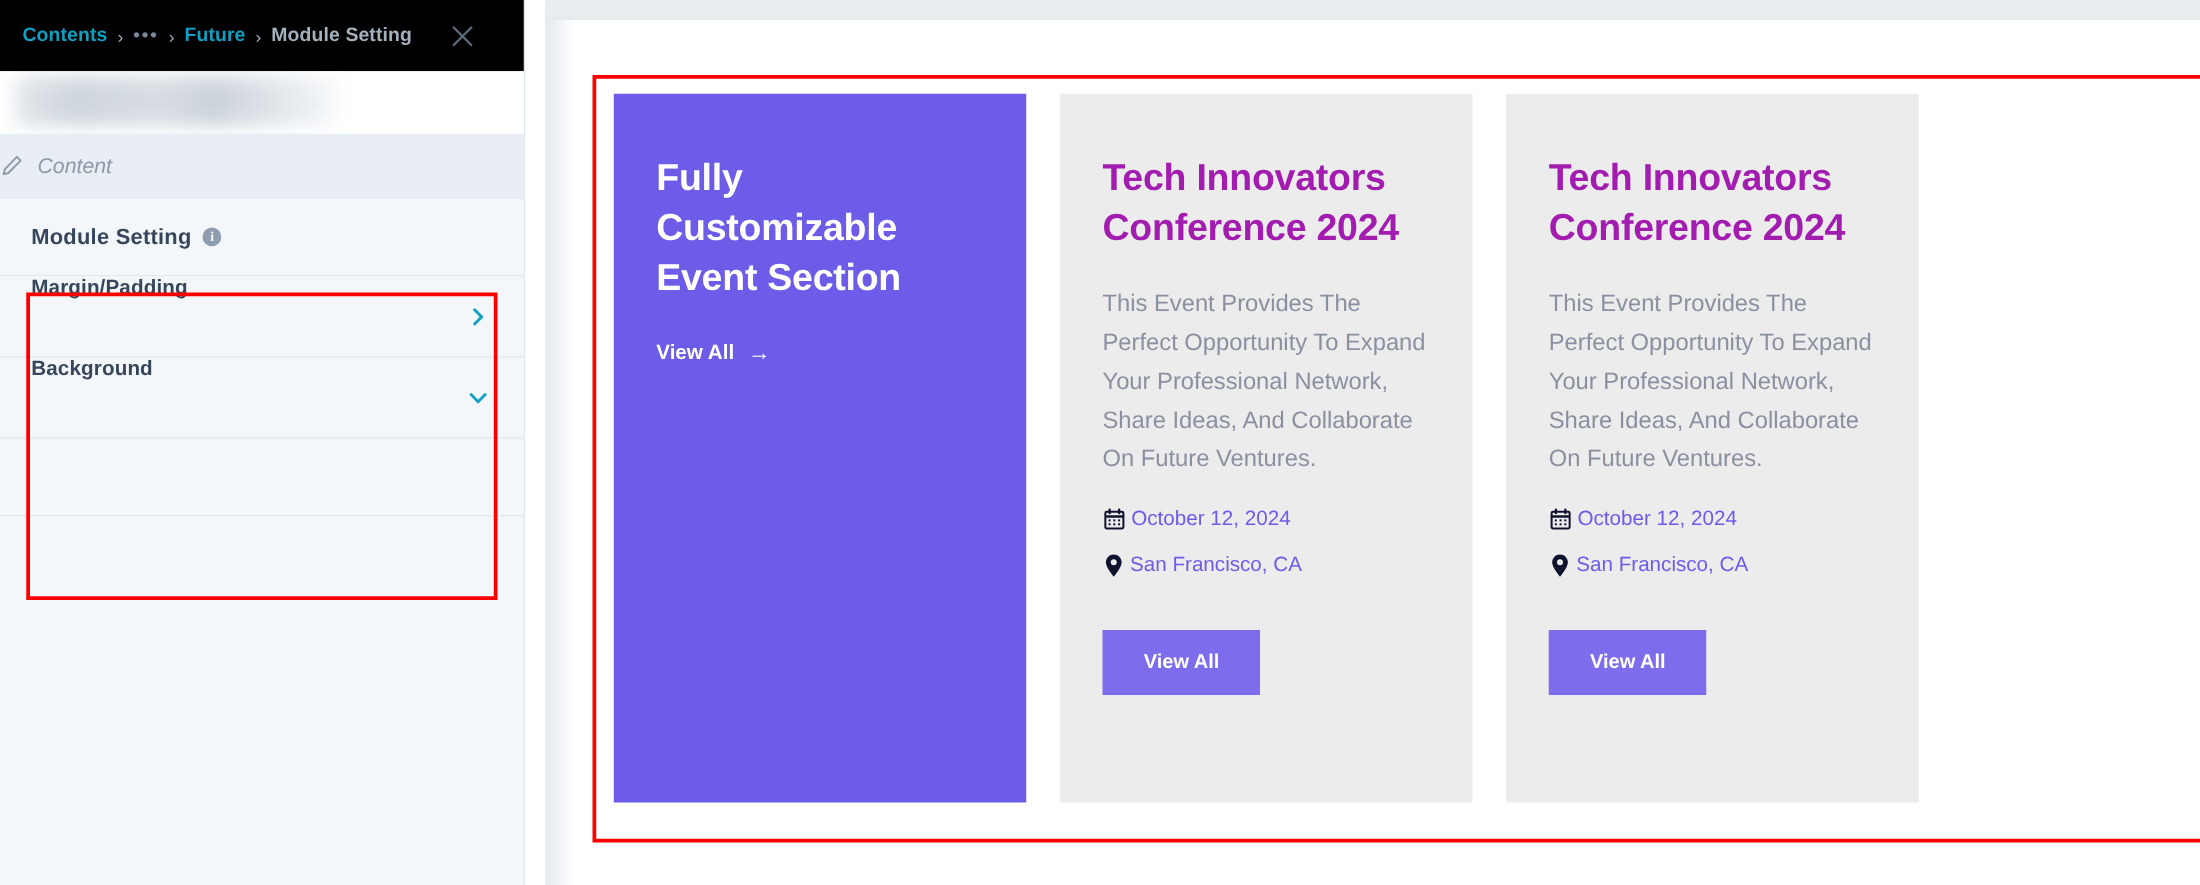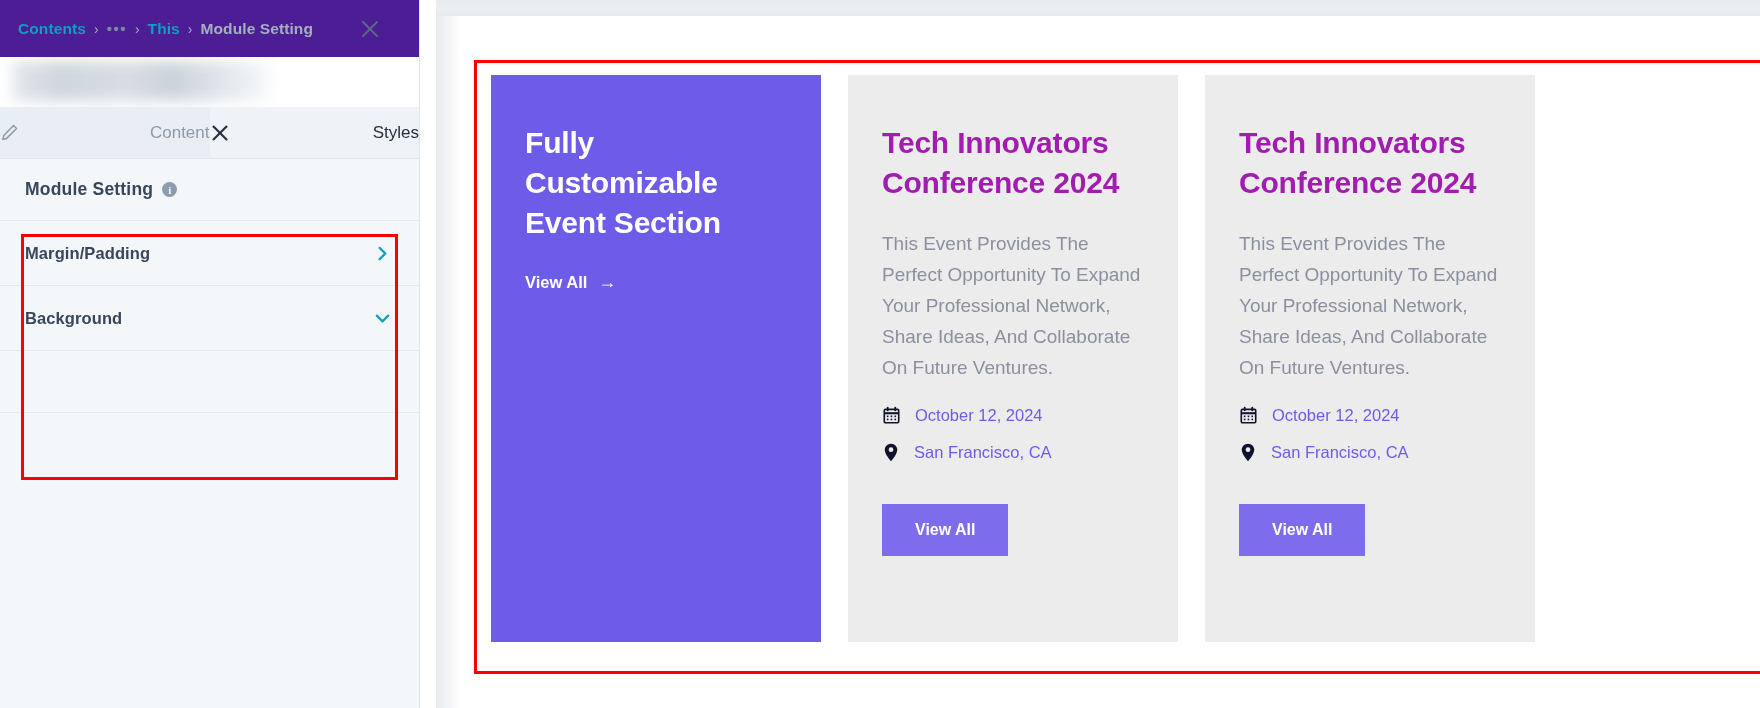--- a/index.html
+++ b/index.html
@@ -19,21 +19,21 @@
     left: 0; top: 0;
     width: 420px;
     height: 708px;
     background: #f4f7fa;
     border-right: 1px solid #dfe6ec;
     z-index: 5;
   }
 
   .sb-header {
     height: 57px;
-    background: #4c1d95;
+    background: #000000;
     display: flex;
     align-items: center;
     padding: 0 14px 0 18px;
     position: relative;
   }
 
   .breadcrumb {
     display: flex;
     align-items: center;
     gap: 8px;
@@ -92,25 +92,26 @@
   .sb-tabs {
     display: flex;
     height: 52px;
     background: #eef2f7;
     border-bottom: 1px solid #dfe6ec;
   }
   .sb-tab {
     flex: 1;
     display: flex;
     align-items: center;
-    justify-content: space-between;
+    justify-content: flex-start;
     gap: 11px;
     font-size: 17px;
     cursor: pointer;
     position: relative;
+    font-style: italic;
   }
   .sb-tab.inactive { color: #8d9aa8; background: #e9eef4; }
   .sb-tab.active   { color: #24303f; background: #eff3f8; font-weight: 500; }
   .sb-tab .ticon { display:flex; align-items:center; }
 
   .module-setting-head {
     height: 62px;
     display: flex;
     align-items: center;
     gap: 9px;
@@ -133,21 +134,20 @@
     font-weight: bold;
     display: flex; align-items: center; justify-content: center;
     font-family: "Liberation Serif", serif;
     cursor: pointer;
   }
 
   .accordion { background: #f4f7fa; }
   .acc-row {
     height: 65px;
     display: flex;
-    align-items: center;
     justify-content: space-between;
     padding: 0 28px 0 25px;
     border-bottom: 1px solid #e2e8ef;
     cursor: pointer;
     gap: 16px;
   }
   .acc-label {
     font-size: 16.5px;
     font-weight: bold;
     color: #37465a;
@@ -238,21 +238,21 @@
     font-size: 16.5px;
     font-weight: bold;
     cursor: pointer;
     margin-top: 4px;
   }
   .viewall-link .arr { font-size: 18px; line-height: 1; }
 
   .meta-row {
     display: flex;
     align-items: center;
-    gap: 14px;
+    gap: 4px;
     margin-top: 18px;
   }
   .meta-row .mi { display:flex; align-items:center; color:#10132e; }
   .meta-row .mtxt {
     font-size: 16.5px;
     color: #6c5ce7;
     font-weight: 500;
     cursor: pointer;
   }
 
@@ -273,21 +273,21 @@
 <body>
 
 <div id="sidebar">
 
   <div class="sb-header">
     <div class="breadcrumb">
       <span class="bc-link">Contents</span>
       <span class="bc-sep">›</span>
       <span class="bc-dots">•••</span>
       <span class="bc-sep">›</span>
-      <span class="bc-link">This</span>
+      <span class="bc-link">Future</span>
       <span class="bc-sep">›</span>
       <span class="bc-current">Module Setting</span>
     </div>
     <div class="close-btn">
       <svg width="22" height="22" viewBox="0 0 22 22" fill="none" stroke="currentColor" stroke-width="1.9" stroke-linecap="round">
         <line x1="4" y1="4" x2="18" y2="18"></line>
           <line x1="18" y1="4" x2="4" y2="18"></line>
       </svg>
     </div>
   </div>
@@ -297,29 +297,20 @@
   </div>
 
   <div class="sb-tabs">
     <div class="sb-tab inactive">
       <span class="ticon">
         <svg width="19" height="19" viewBox="0 0 20 20" fill="none" stroke="currentColor" stroke-width="1.6" stroke-linecap="round" stroke-linejoin="round">
           <path d="M14.2 2.6l3.2 3.2L7 16.2 3 17.2l1-4z"></path>
         </svg>
       </span>
       <span>Content</span>
-    </div>
-    <div class="sb-tab active">
-      <span class="ticon">
-        <svg width="20" height="20" viewBox="0 0 20 20" fill="none" stroke="currentColor" stroke-width="2.1" stroke-linecap="round">
-          <line x1="3.5" y1="3.5" x2="16.5" y2="16.5"></line>
-          <line x1="16.5" y1="3.5" x2="3.5" y2="16.5"></line>
-        </svg>
-      </span>
-      <span>Styles</span>
     </div>
   </div>
 
   <div class="module-setting-head">
     <span class="ms-title">Module Setting</span>
     <span class="info-dot">i</span>
   </div>
 
   <div class="accordion">
 

